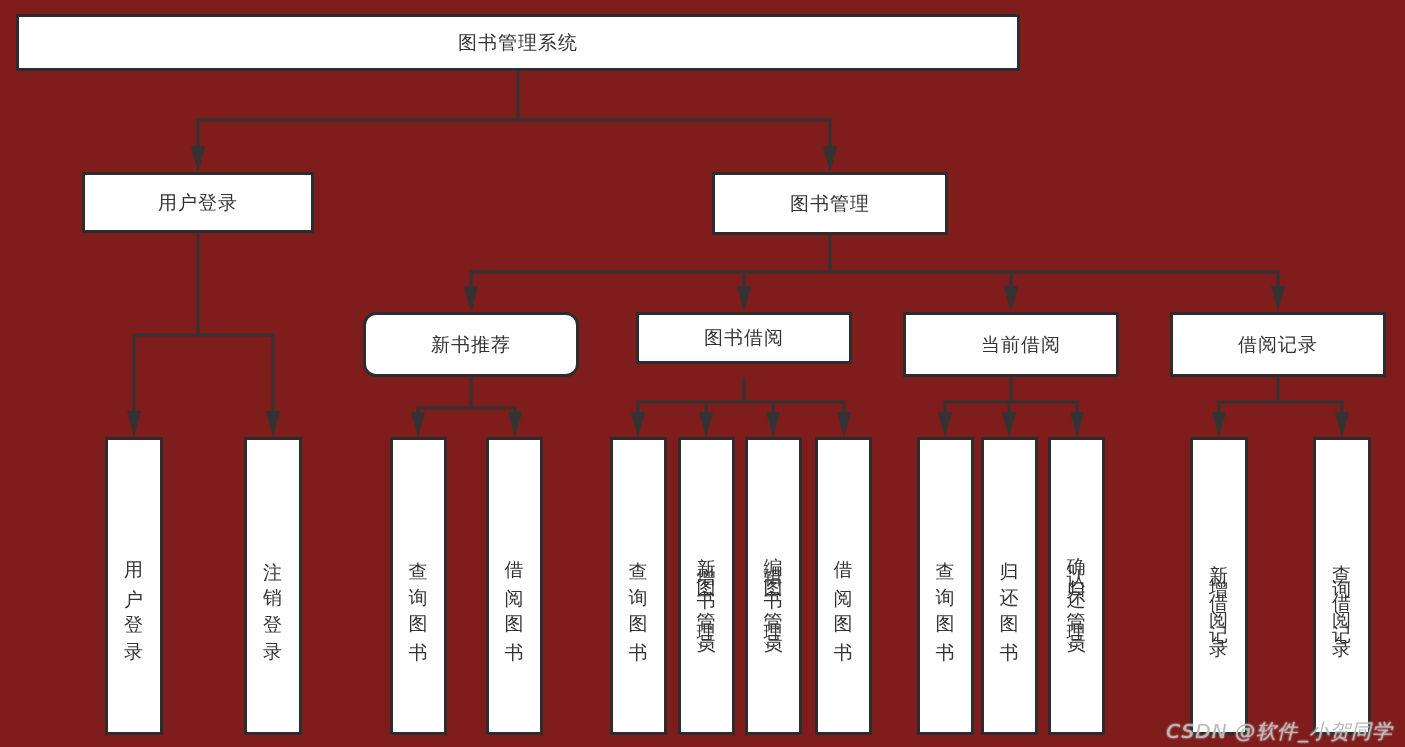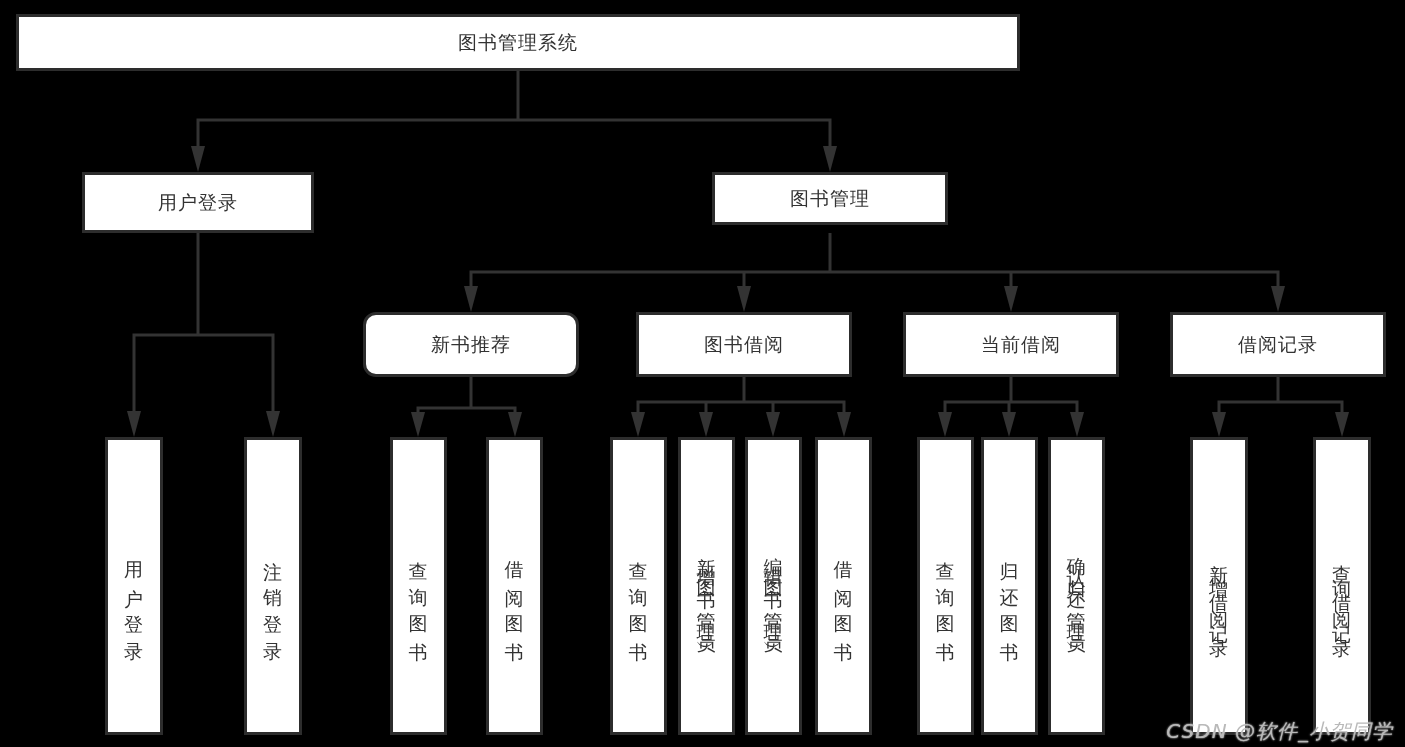--- a/index.html
+++ b/index.html
@@ -5,21 +5,21 @@
   html, body {
     margin: 0;
     padding: 0;
     background: #ffffff;
     font-family: "DejaVu Sans", "Liberation Sans", sans-serif;
   }
   #canvas {
     position: relative;
     width: 1405px;
     height: 747px;
-    background: #000000;
+    background: #7f1d1d;
     overflow: hidden;
   }
   #connectors {
     position: absolute;
     left: 0;
     top: 0;
     width: 1405px;
     height: 747px;
   }
   .node {
@@ -106,28 +106,28 @@
     </g>
   </svg>
 
   <div class="node h-node root-node" style="left:16px; top:14px; width:1004px; height:57px;">
     <span>图书管理系统</span>
   </div>
 
   <div class="node h-node" style="left:82px; top:172px; width:232px; height:61px;">
     <span>用户登录</span>
   </div>
-  <div class="node h-node" style="left:712px; top:172px; width:236px; height:53px;">
+  <div class="node h-node" style="left:712px; top:172px; width:236px; height:63px;">
     <span>图书管理</span>
   </div>
 
   <div class="node h-node" style="left:363px; top:312px; width:216px; height:65px;border-radius:13px;">
     <span>新书推荐</span>
   </div>
-  <div class="node h-node" style="left:636px; top:312px; width:216px; height:65px;">
+  <div class="node h-node" style="left:636px; top:312px; width:216px; height:52px;">
     <span>图书借阅</span>
   </div>
   <div class="node h-node" style="left:903px; top:312px; width:216px; height:65px;padding-left:20px;">
     <span>当前借阅</span>
   </div>
   <div class="node h-node" style="left:1170px; top:312px; width:216px; height:65px;">
     <span>借阅记录</span>
   </div>
 
   <div class="node leaf-node v-short" style="left:105px; top:437px; width:58px; height:298px;">

